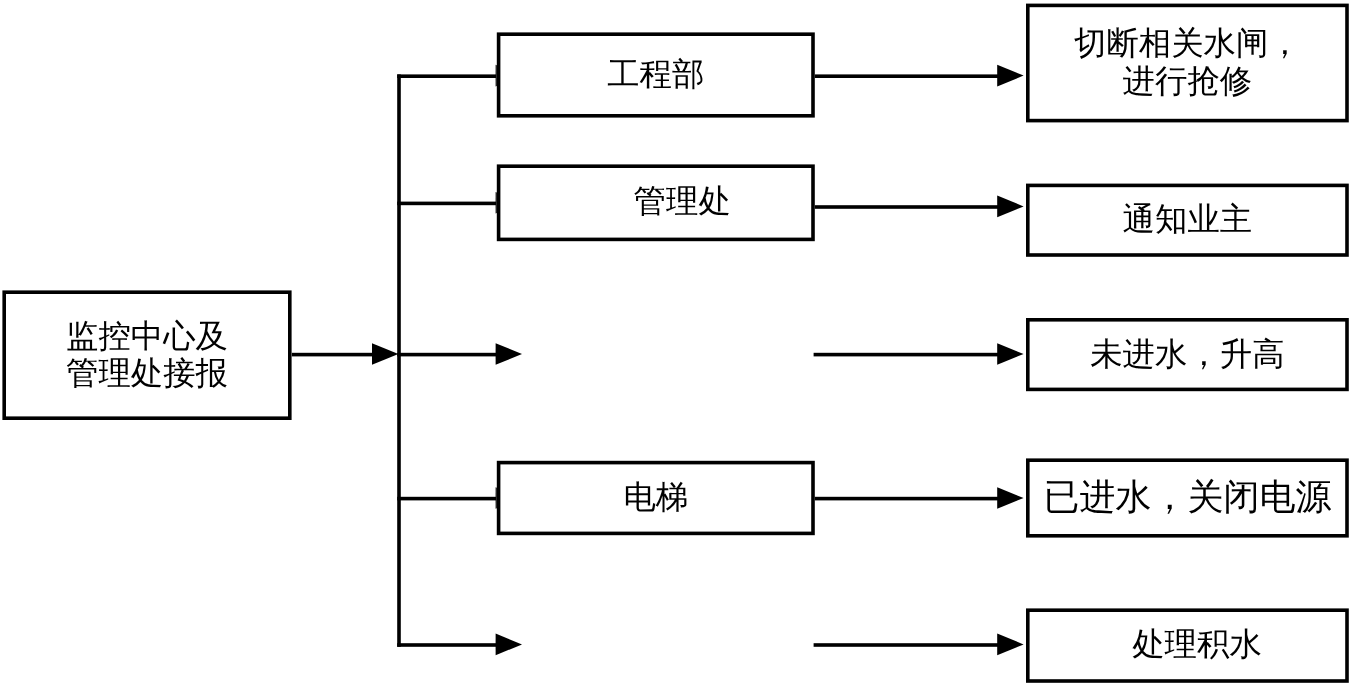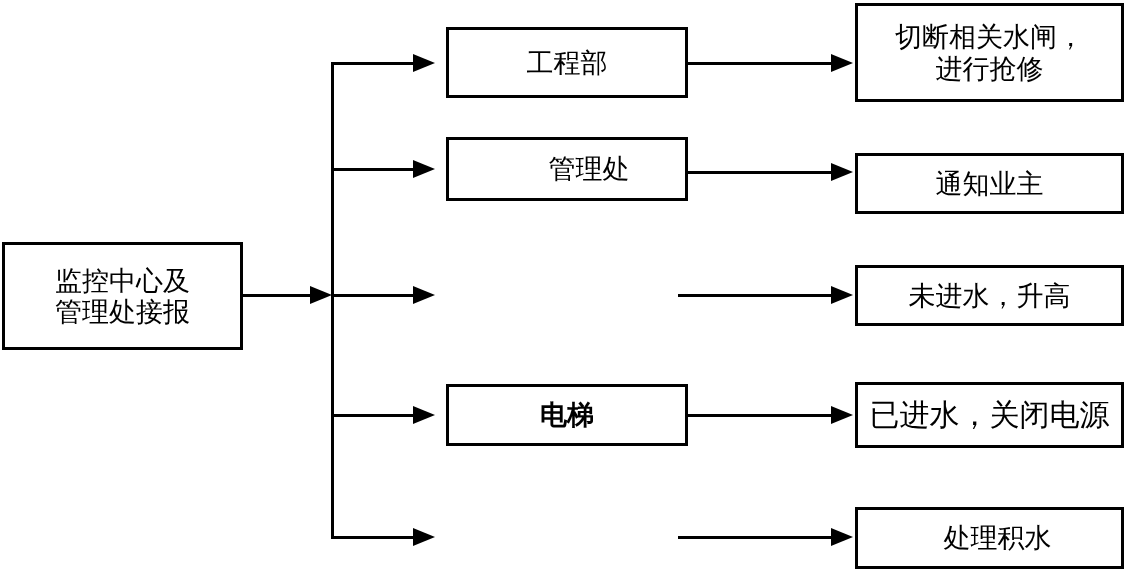--- a/index.html
+++ b/index.html
@@ -39,28 +39,28 @@
   
   #node-source {
     left: 2px;
     top: 242px;
     width: 241px;
     height: 108px;
     font-size: 27px;
   }
   
   .node-mid {
-    left: 446px;
-    width: 242px;
+    left: 414px;
+    width: 265px;
     font-size: 27px;
   }
   #node-mid-1 { top: 27px;  height: 71px; }
   #node-mid-2 { top: 137px; height: 64px; padding-left: 44px; }
   #node-mid-3 { top: 250px; height: 95px; }
-  #node-mid-4 { top: 384px; height: 62px; font-weight: bold; }
+  #node-mid-4 { top: 384px; height: 62px; }
   #node-mid-5 { top: 507px; height: 62px; }
   
   .node-right {
     left: 855px;
     width: 269px;
     font-size: 27px;
   }
   #node-right-1 { top: 3px;   height: 99px; }
   #node-right-2 { top: 142px; height: 61px; margin-top: 11px; }
   #node-right-3 { top: 265px; height: 61px; }

